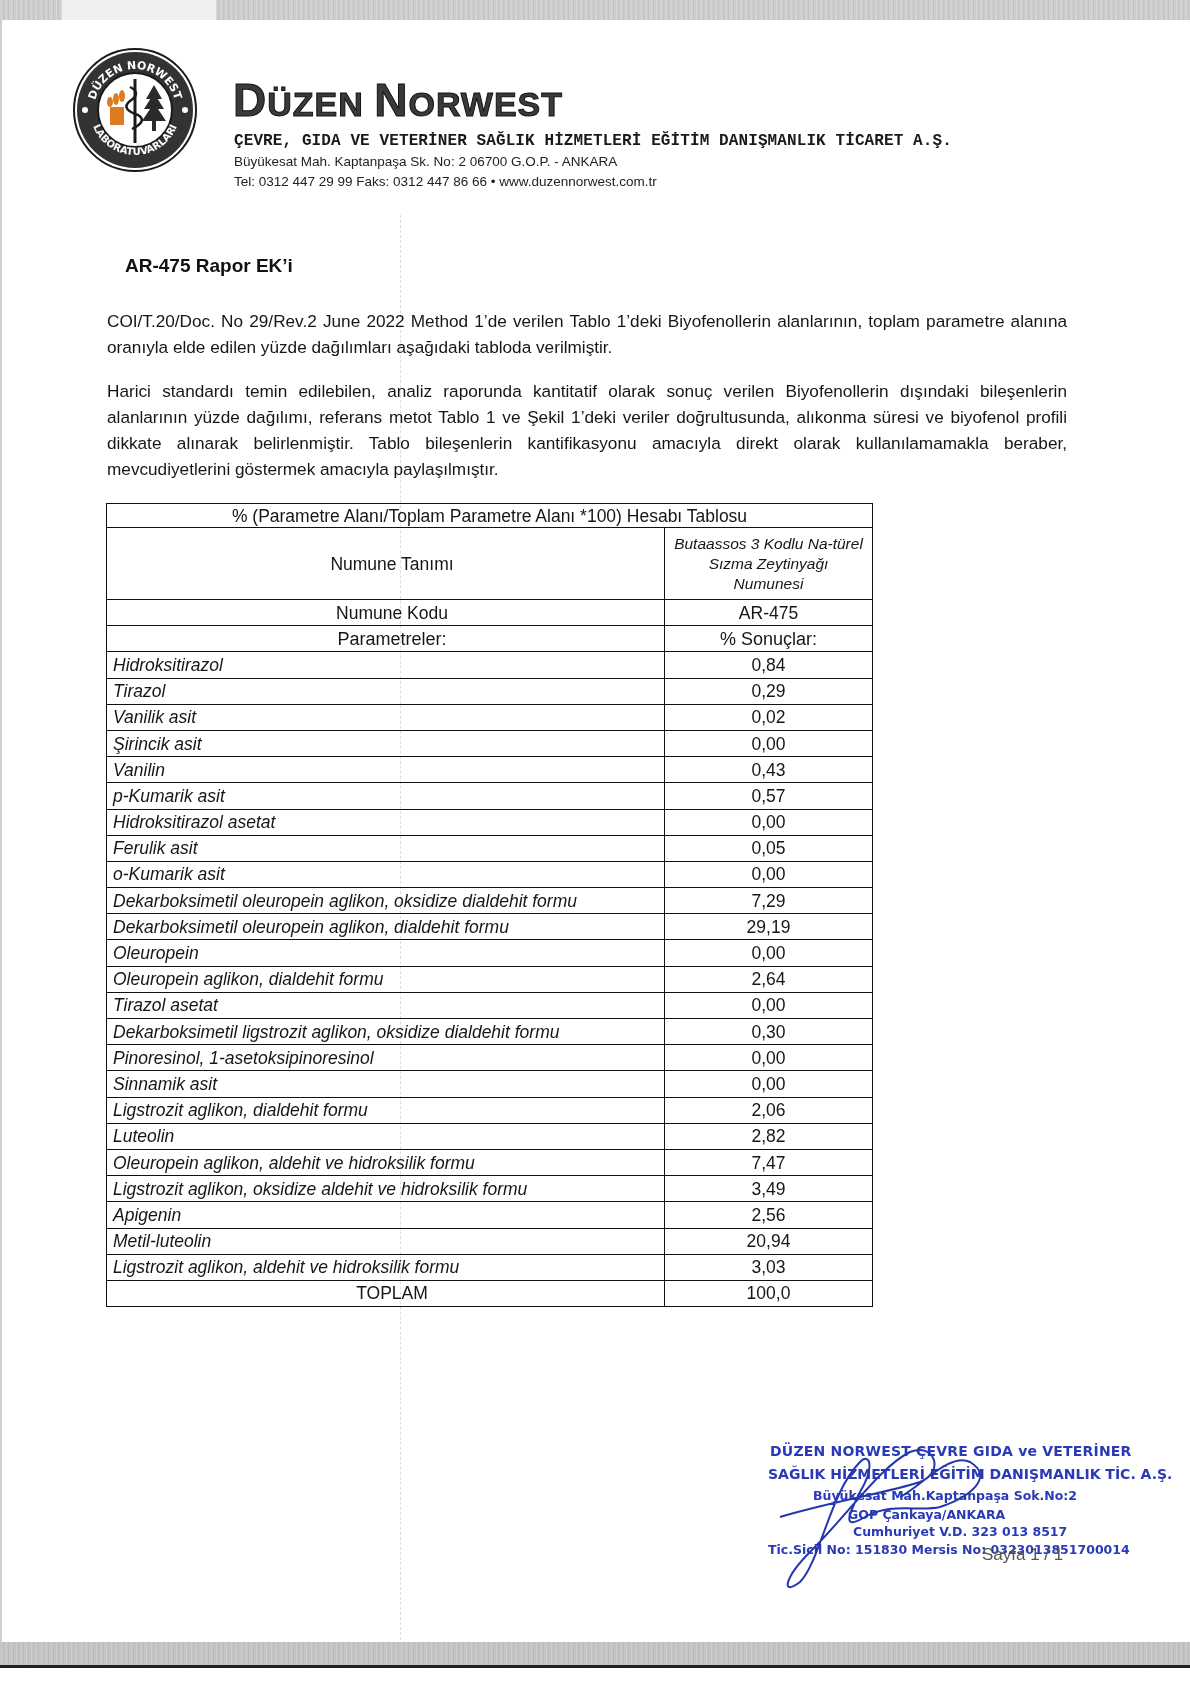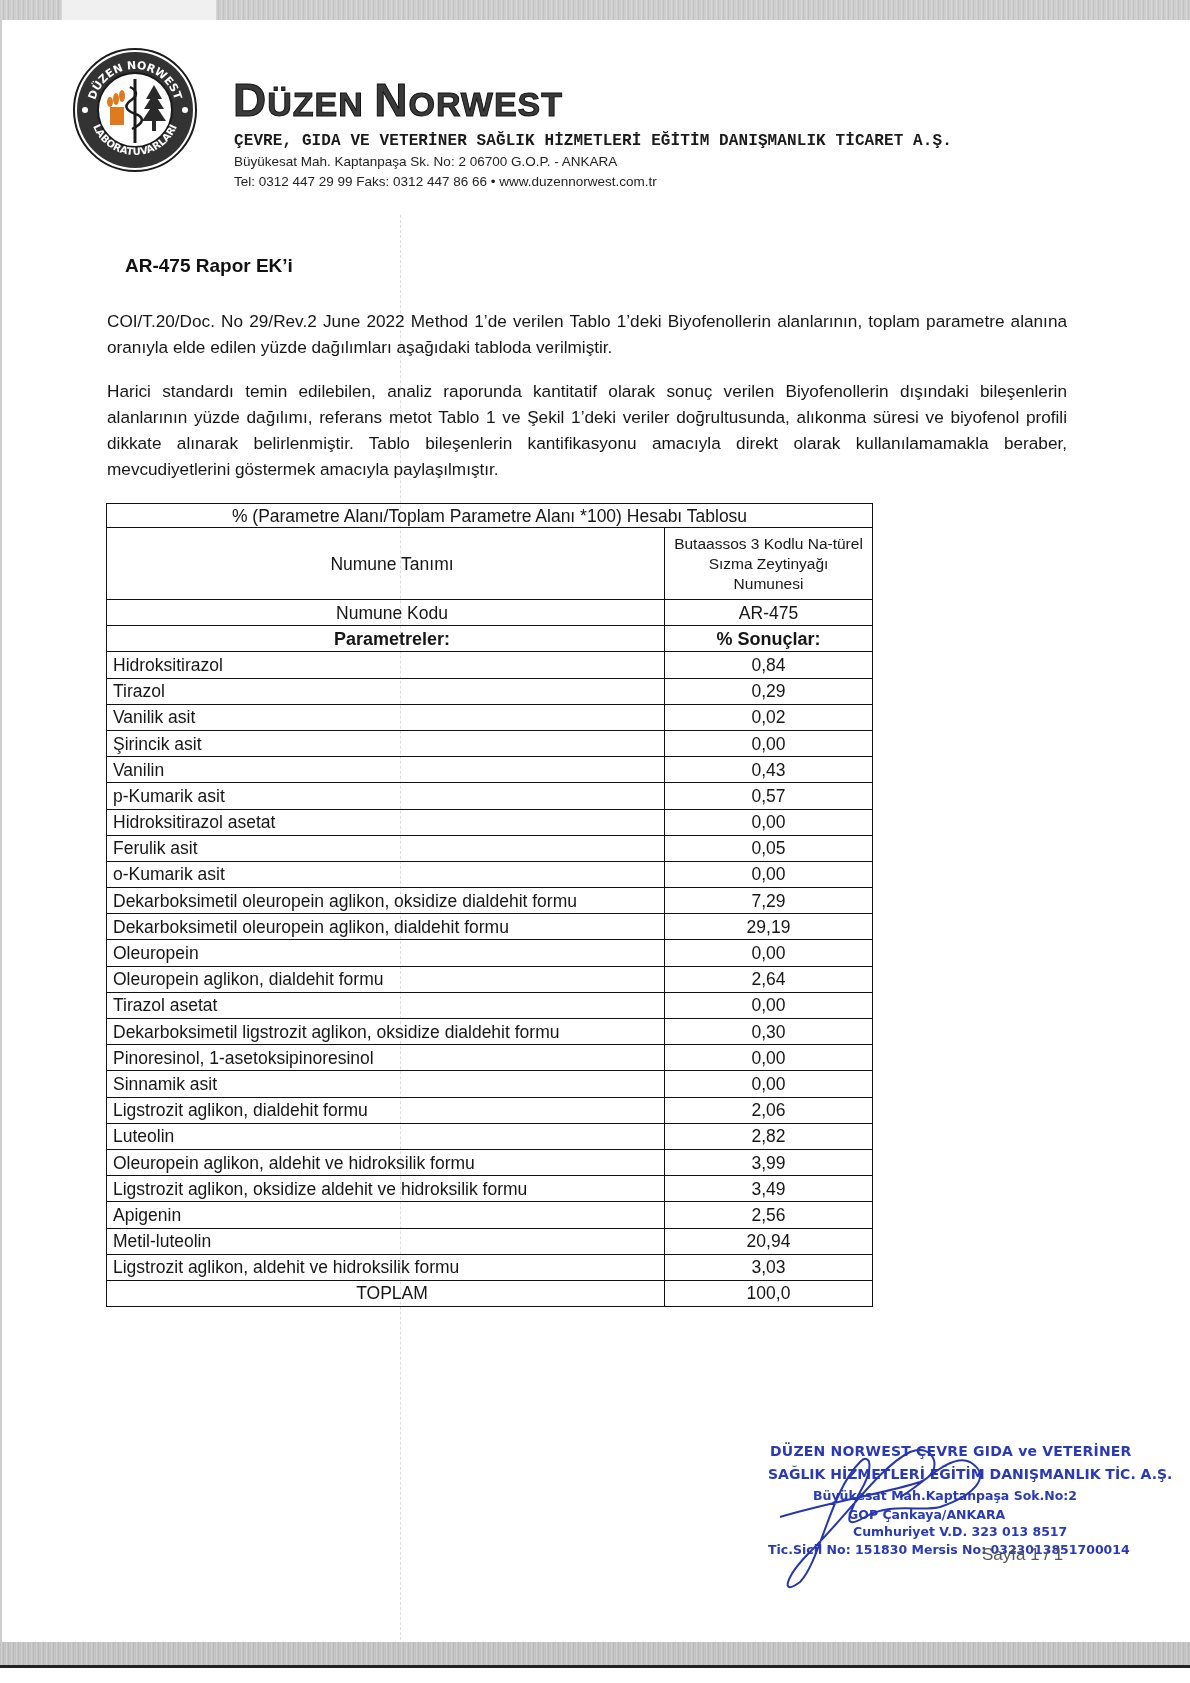--- a/index.html
+++ b/index.html
@@ -65,26 +65,26 @@
     
     .results-table {
       position: absolute; left: 106px; top: 503px; width: 767px;
       border-collapse: collapse; font-size: 17.5px; color: #161616;
     }
     .results-table td {
       border: 1.6px solid #111; padding: 0 6px; height: 26.2px; vertical-align: middle;
       line-height: 22px;
     }
     .results-table td.val { text-align: center; width: 208px; }
-    .results-table td.name { text-align: left; }
+    .results-table td.name { text-align: left; font-style: italic; }
     .results-table td.center { text-align: center; padding-left: 19px; }
-    .results-table td.bold { font-weight: bold; font-family: "Liberation Sans", sans-serif; font-size: 18px; }
+    .results-table td.bold { font-weight: normal; font-family: "Liberation Sans", sans-serif; font-size: 18px; }
     .results-table tr.title-row td { text-align: center; height: 24px; }
     .results-table tr.desc-row td { height: 72px; }
-    .results-table td.sample-desc { font-size: 15.5px; line-height: 20px; padding: 2px 8px; }
+    .results-table td.sample-desc { font-size: 15.5px; line-height: 20px; padding: 2px 8px; font-style: italic; }
 
     
     .stamp {
       position: absolute; left: 768px; top: 1443px; width: 330px;
       color: #2a3ab6; font-family: "DejaVu Sans", sans-serif; font-weight: bold;
     }
     .stamp .l1 { position: absolute; left: 2px; top: 0; font-size: 14px; white-space: nowrap; letter-spacing: 0.2px; }
     .stamp .l2 { position: absolute; left: 0; top: 23px; font-size: 14px; white-space: nowrap; }
     .stamp .l3 { position: absolute; left: 45px; top: 45px; font-size: 12.5px; white-space: nowrap; }
     .stamp .l4 { position: absolute; left: 80px; top: 64px; font-size: 12.5px; white-space: nowrap; }
@@ -237,21 +237,21 @@
       <tr>
         <td class="name">Ligstrozit aglikon, dialdehit formu</td>
         <td class="val">2,06</td>
       </tr>
       <tr>
         <td class="name">Luteolin</td>
         <td class="val">2,82</td>
       </tr>
       <tr>
         <td class="name">Oleuropein aglikon, aldehit ve hidroksilik formu</td>
-        <td class="val">3,99</td>
+        <td class="val">7,47</td>
       </tr>
       <tr>
         <td class="name">Ligstrozit aglikon, oksidize aldehit ve hidroksilik formu</td>
         <td class="val">3,49</td>
       </tr>
       <tr>
         <td class="name">Apigenin</td>
         <td class="val">2,56</td>
       </tr>
       <tr>

